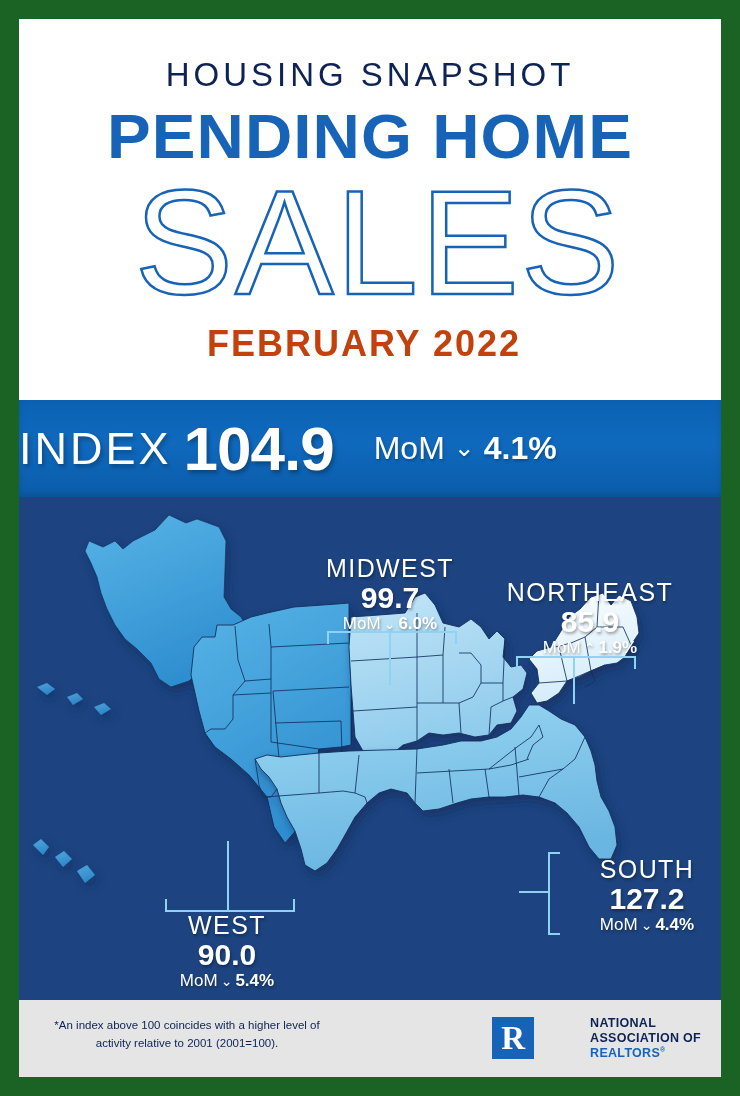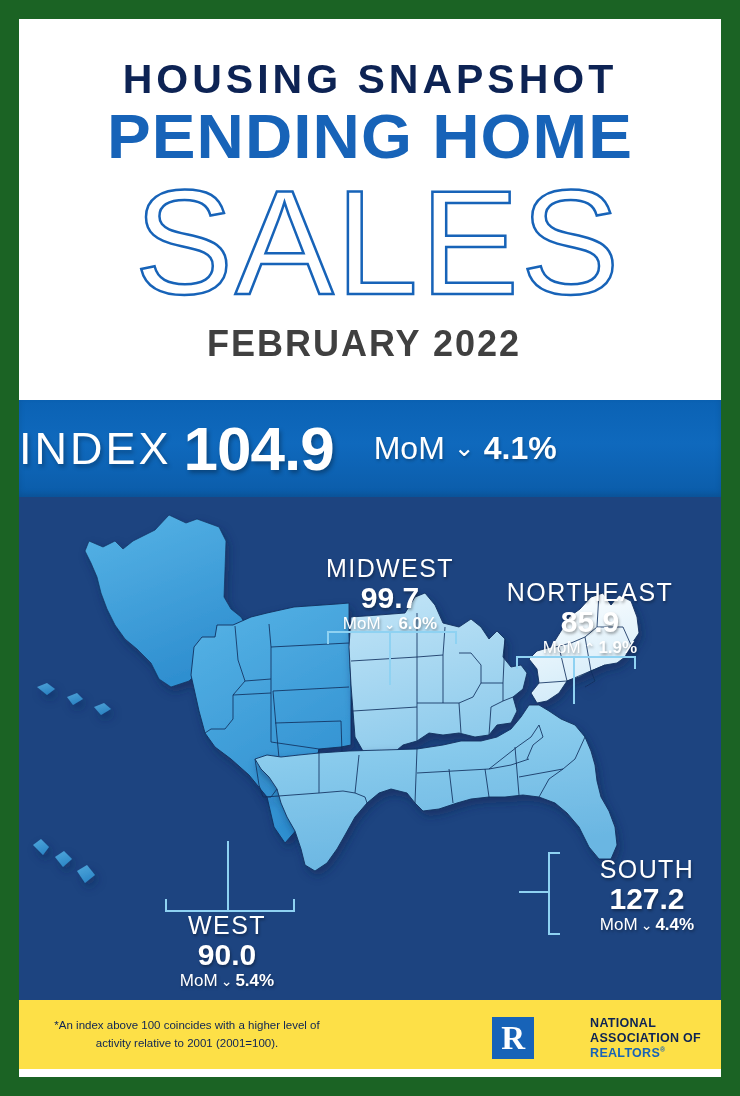--- a/index.html
+++ b/index.html
@@ -19,41 +19,41 @@
 
   
   .header{
     position:relative;
     height:381px;
     background:#ffffff;
     text-align:center;
   }
   .kicker{
     position:absolute;top:37px;left:0;right:0;
-    font-size:41px;letter-spacing:4.0px;
-    color:#0d2354;font-weight:700;
+    font-size:33px;letter-spacing:4.0px;
+    color:#0d2354;font-weight:400;
     font-family:"Liberation Sans", sans-serif;
   }
   .title-pending{
     position:absolute;top:86px;left:0;right:0;
     font-size:63px;font-weight:bold;letter-spacing:1px;
     color:#1763b8;line-height:1;
     transform:scaleX(1.04);
   }
   .title-sales{
     position:absolute;top:150px;left:0;right:0;
     font-size:148px;font-weight:400;letter-spacing:2px;
     color:#1763b8;line-height:1;
     -webkit-text-stroke:2px #13499c;
     color:transparent;
   }
   .date{
     position:absolute;top:304px;left:0;right:12px;
     font-size:36px;font-weight:bold;letter-spacing:2px;
-    color:#404040;
+    color:#c2410c;
   }
 
   
   .indexbar{
     position:relative;
     height:97px;
     background:linear-gradient(180deg,#0b62b4 0%,#0f69bd 45%,#0b5ca9 100%);
     display:flex;align-items:center;justify-content:flex-start;
     color:#ffffff;
     box-shadow:inset 0 -3px 6px rgba(0,0,0,.12);
@@ -100,21 +100,21 @@
   .co-northeast{left:465px;top:560px;width:180px;margin-left:16px;}
   .co-west{left:128px;top:893px;width:160px;}
   .co-south{left:553px;top:837px;width:150px;}
 
   .bracket-h{position:absolute;border:2px solid #8fd2f2;border-bottom:none;height:11px;}
   .bracket-v{position:absolute;border:2px solid #8fd2f2;border-right:none;width:10px;}
   .leader{position:absolute;background:#8fd2f2;}
 
   
   .footer{
-    position:relative;height:69px;background:#fde047;
+    position:relative;height:77px;background:#e5e5e5;
   }
   .footnote{
     position:absolute;left:18px;top:17px;width:300px;
     font-size:11.5px;line-height:1.55;color:#0d2354;text-align:center;
   }
   .logo{
     position:absolute;right:20px;top:16px;
     display:flex;align-items:center;gap:9px;
   }
   .logo .mark{

